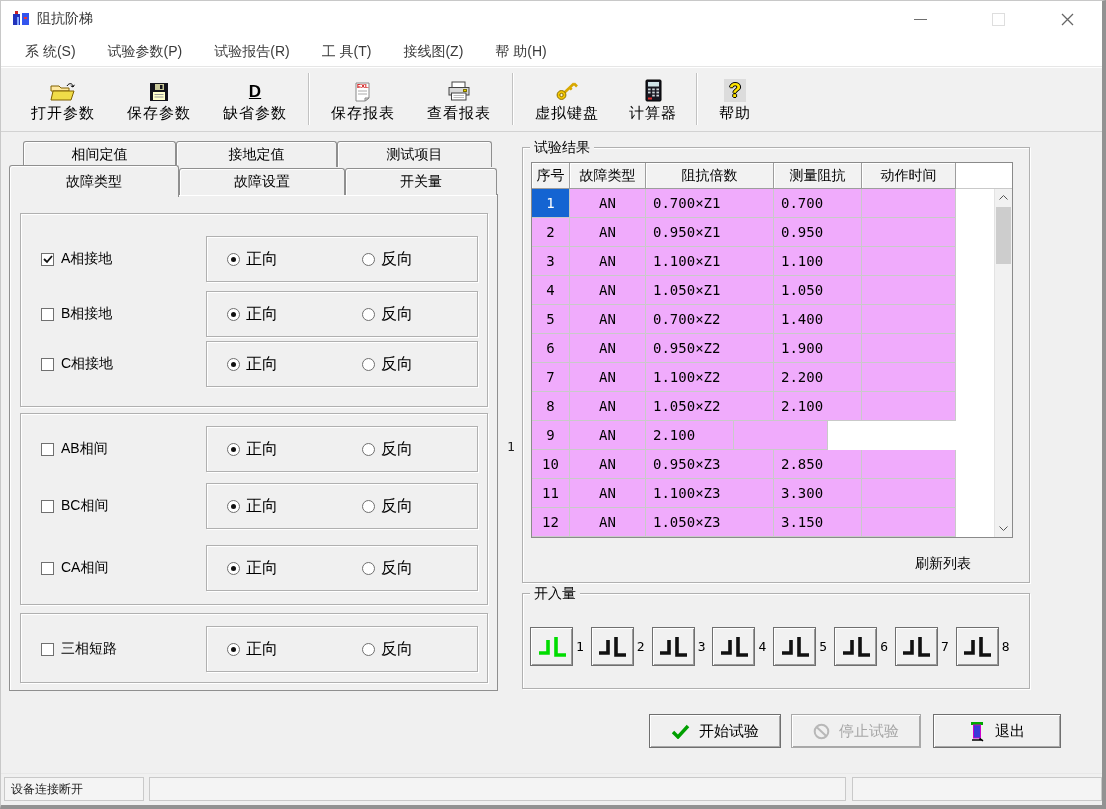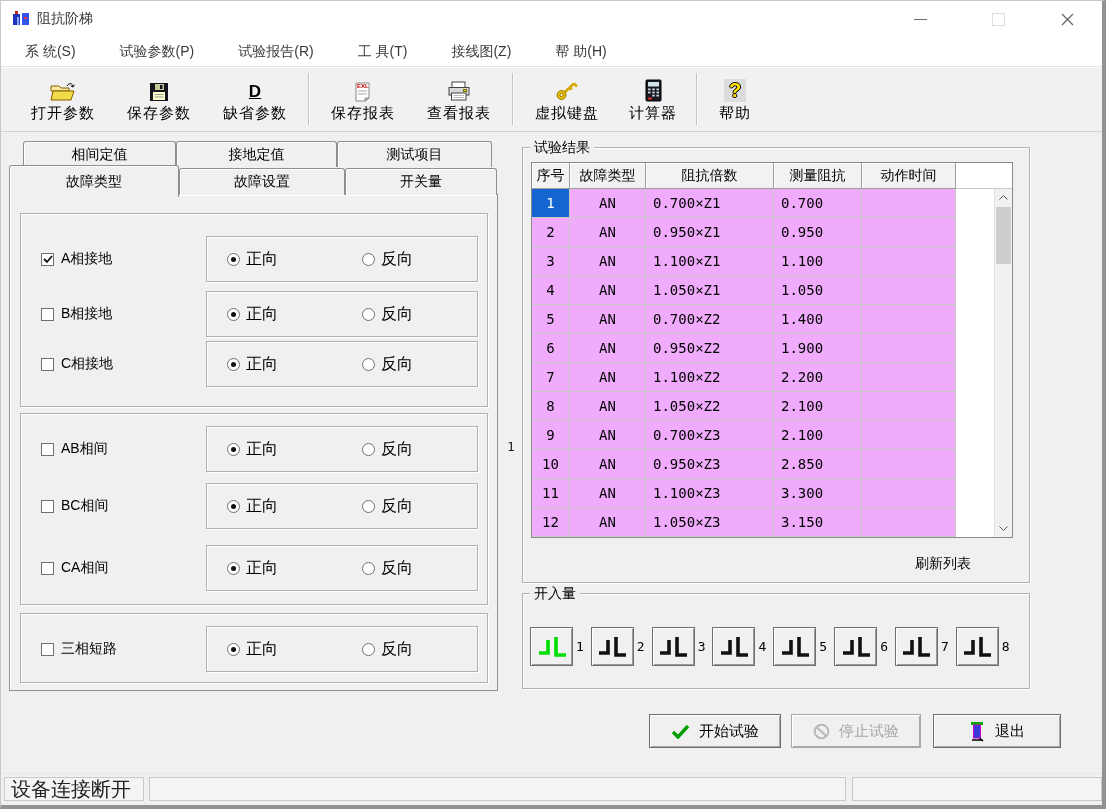--- a/index.html
+++ b/index.html
@@ -9,21 +9,21 @@
   
   .titlebar{position:relative;height:36px;background:#ffffff;}
   .title-icon{position:absolute;left:11px;top:9px;width:18px;height:18px;}
   .title-text{position:absolute;left:36px;top:9px;font-size:14px;color:#333;}
   .win-btn{position:absolute;top:0;width:46px;height:36px;display:flex;align-items:center;justify-content:center;}
   .wb-min{left:896px;} .wb-max{left:974px;} .wb-close{left:1043px;}
   .glyph-min{width:13px;height:0;border-top:1px solid #6e6e6e;}
   .glyph-max{width:11px;height:11px;border:1px solid #dedede;}
   
   .menubar{height:29px;background:#fff;display:flex;align-items:center;font-size:14px;color:#3a3a3a;border-bottom:1px solid #e6e6e6;}
-  .menu-item{margin-left:44px;white-space:pre;cursor:default;}
+  .menu-item{margin-left:32px;white-space:pre;cursor:default;}
   .menu-item:first-child{margin-left:24px;}
   
   .toolbar{height:64px;background:#f1f1f1;border-bottom:1px solid #d2d2d2;box-shadow:inset 0 1px 0 #ffffff;display:flex;align-items:center;padding-left:14px;}
   .tb-btn{height:58px;display:flex;flex-direction:column;align-items:center;justify-content:center;gap:2px;color:#000;}
   .tb-btn .icon{height:26px;display:flex;align-items:flex-end;justify-content:center;}
   .tb-label{font-size:15px;letter-spacing:1px;white-space:nowrap;}
   .w96{width:96px;} .w76{width:76px;} .w64{width:64px;}
   .tb-sep{width:0;height:52px;border-left:1px solid #c2c2c2;border-right:1px solid #ffffff;margin:0 5px;}
   .d-glyph{font-size:17px;font-weight:bold;text-decoration:underline;line-height:20px;}
   .q-glyph{display:inline-block;background:#dcdcdc;padding:0 5px;line-height:23px;font-size:20px;font-weight:bold;color:#ffe400;
@@ -82,21 +82,21 @@
   .di-num{font-size:13px;margin:0 2px 0 3px;font-family:"DejaVu Sans Mono",monospace;}
   
   .action-btn{position:absolute;top:713px;height:34px;box-sizing:border-box;background:#f0f0f0;border:1px solid #6f6f6f;
     box-shadow:inset 1px 1px 0 #ffffff,inset -1px -1px 0 #a8a8a8;display:flex;align-items:center;justify-content:center;gap:9px;font-size:15px;}
   .btn-start{left:648px;width:132px;}
   .btn-stop{left:790px;width:130px;color:#a6a6a6;border-color:#a9a9a9;}
   .btn-exit{left:932px;width:128px;}
   
   .statusbar{position:absolute;left:0;bottom:0;width:100%;height:31px;background:#f0f0f0;border-top:1px solid #e8e8e8;}
   .sb-panel{position:absolute;top:3px;height:24px;box-sizing:border-box;background:#f4f4f4;border:1px solid #c9c9c9;
-    font-size:20px;display:flex;align-items:center;padding-left:6px;color:#222;}
+    font-size:12px;display:flex;align-items:center;padding-left:6px;color:#222;}
   .sb-p1{left:3px;width:140px;} .sb-p2{left:148px;width:697px;} .sb-p3{left:851px;width:250px;}
   .stray{position:absolute;left:506px;top:438px;font-size:13px;color:#222;font-family:"DejaVu Sans Mono",monospace;}
   .icon svg{display:block;}
 </style>
 </head>
 <body>
 
 <div class="window">
 
   <div class="titlebar">
@@ -446,21 +446,20 @@
             <div class="lv-row">
               <div class="cell center" style="width:38px">8</div>
               <div class="cell center" style="width:76px">AN</div>
               <div class="cell pad" style="width:128px">1.050×Z2</div>
               <div class="cell pad" style="width:88px">2.100</div>
               <div class="cell pad" style="width:94px"></div>
             </div>
             <div class="lv-row">
               <div class="cell center" style="width:38px">9</div>
               <div class="cell center" style="width:76px">AN</div>
-              <div class="cell pad" style="width:128px">0.700×Z3</div>
               <div class="cell pad" style="width:88px">2.100</div>
               <div class="cell pad" style="width:94px"></div>
             </div>
             <div class="lv-row">
               <div class="cell center" style="width:38px">10</div>
               <div class="cell center" style="width:76px">AN</div>
               <div class="cell pad" style="width:128px">0.950×Z3</div>
               <div class="cell pad" style="width:88px">2.850</div>
               <div class="cell pad" style="width:94px"></div>
             </div>

